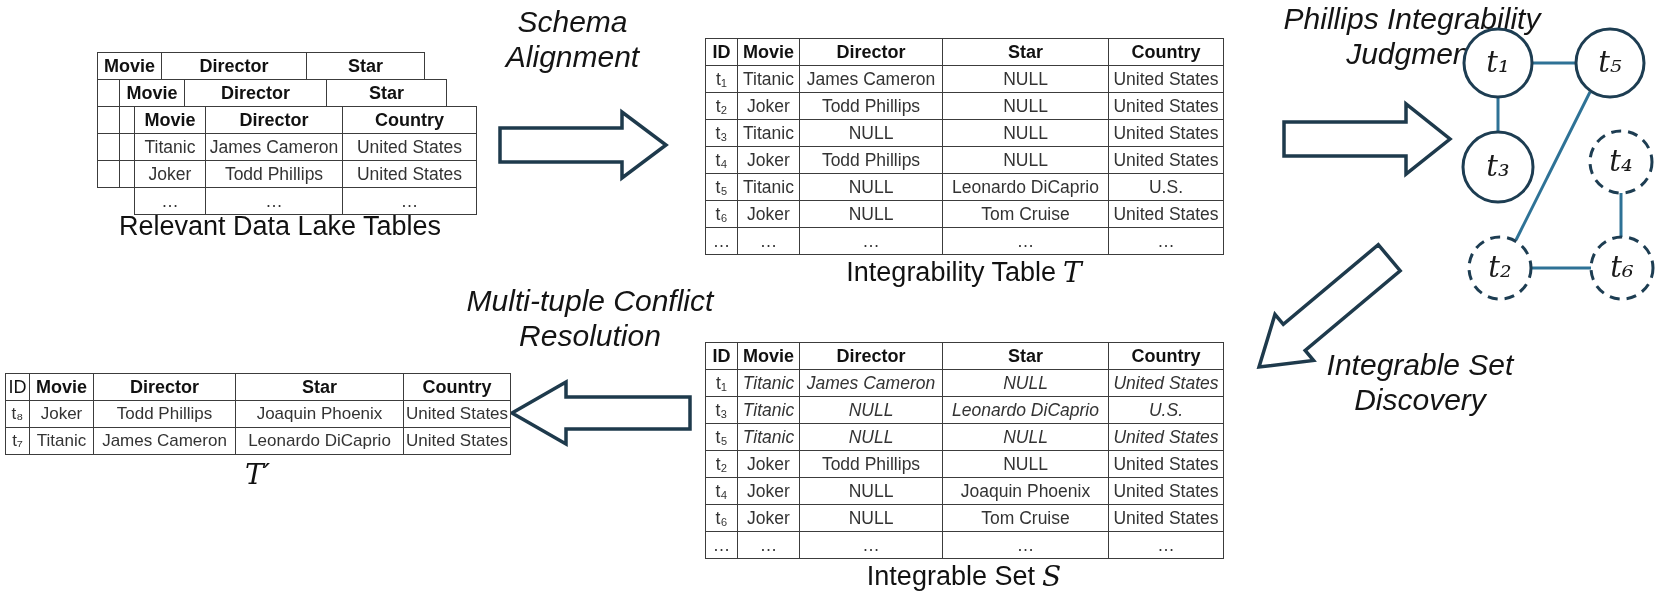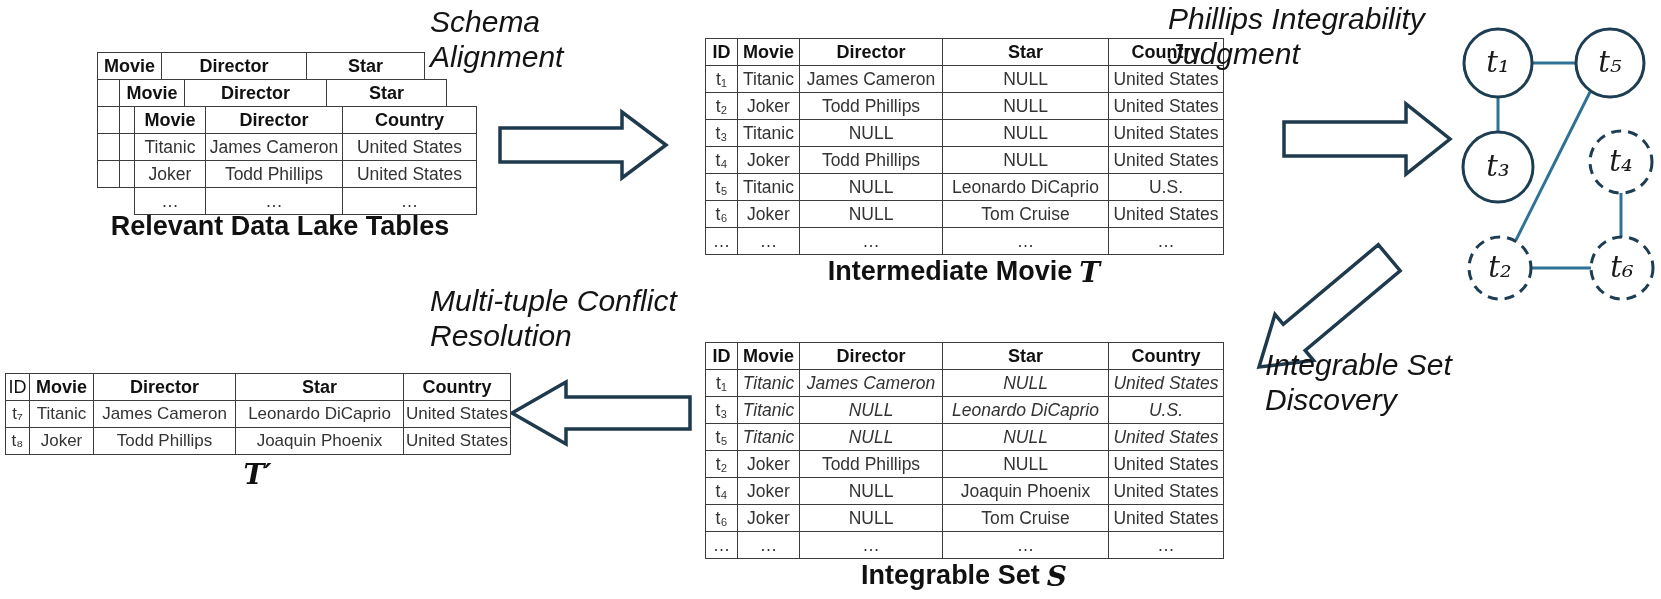--- a/index.html
+++ b/index.html
@@ -12,24 +12,24 @@
   .tbl th,.tbl td{border:1.5px solid #3c3c3c;text-align:center;vertical-align:middle;
                   padding:0 2px;overflow:hidden;white-space:nowrap;}
   .tbl th{font-weight:bold;color:#111;font-size:18px;}
   .tbl td{font-size:17.5px;color:#333;}
   .tbl th.plain{font-weight:normal;}
   .tbl td.it{font-style:italic;}
   .tbl tr{height:27px;}
   .small td{font-size:17px;}
 
   
-  .caption{display:flex;justify-content:center;align-items:flex-start;gap:7px;
-           font-size:27px;color:#111;font-weight:bold;}
+  .caption{display:flex;justify-content:center;align-items:center;gap:7px;
+           font-size:27px;color:#111;}
   .mathvar{font-family:"DejaVu Serif",serif;font-style:italic;font-size:28px;color:#111;}
-  .step{font-style:italic;font-size:30px;line-height:1.15;
+  .step{font-style:italic;font-size:30px;line-height:1.15;text-align:center;
         color:#141414;white-space:pre-line;}
 
   
   .node-label{position:absolute;transform:translate(-50%,-52%);
               font-family:"DejaVu Serif",serif;font-style:italic;font-size:29px;color:#1a1a1a;}
 
   svg{display:block;overflow:visible;}
 </style>
 </head>
 <body>
@@ -215,21 +215,21 @@
           <td>…</td>
           <td>…</td>
           <td>…</td>
           <td>…</td>
           <td>…</td>
         </tr>
       </tbody>
     </table>
 </div>
 <div class="abs caption" style="left:705px;top:256px;width:518px;">
-  <span>Intermediate Movie</span>
+  <span>Integrability Table</span>
   <span class="mathvar">T</span>
 </div>
 
 <div class="abs step" style="left:1168px;top:2px;width:488px;">Phillips Integrability
 Judgment</div>
 <div class="abs" style="left:1284px;top:104px;">
   <svg width="166" height="70">
     <polygon points="0,18 122,18 122,0 166,35 122,70 122,52 0,52" fill="#ffffff" stroke="#1e3a4c" stroke-width="3.5" stroke-linejoin="miter"></polygon>
   </svg>
 </div>
@@ -363,31 +363,31 @@
         <tr>
           <th class="plain">ID</th>
           <th>Movie</th>
           <th>Director</th>
           <th>Star</th>
           <th>Country</th>
         </tr>
       </thead>
       <tbody>
         <tr>
+          <td>t₈</td>
+          <td>Joker</td>
+          <td>Todd Phillips</td>
+          <td>Joaquin Phoenix</td>
+          <td>United States</td>
+        </tr>
+        <tr>
           <td>t₇</td>
           <td>Titanic</td>
           <td>James Cameron</td>
           <td>Leonardo DiCaprio</td>
           <td>United States</td>
         </tr>
-        <tr>
-          <td>t₈</td>
-          <td>Joker</td>
-          <td>Todd Phillips</td>
-          <td>Joaquin Phoenix</td>
-          <td>United States</td>
-        </tr>
       </tbody>
     </table>
 </div>
 <div class="abs caption" style="left:5px;top:458px;width:505px;">
   <span class="mathvar">T′</span>
 </div>
 
 </body></html>

